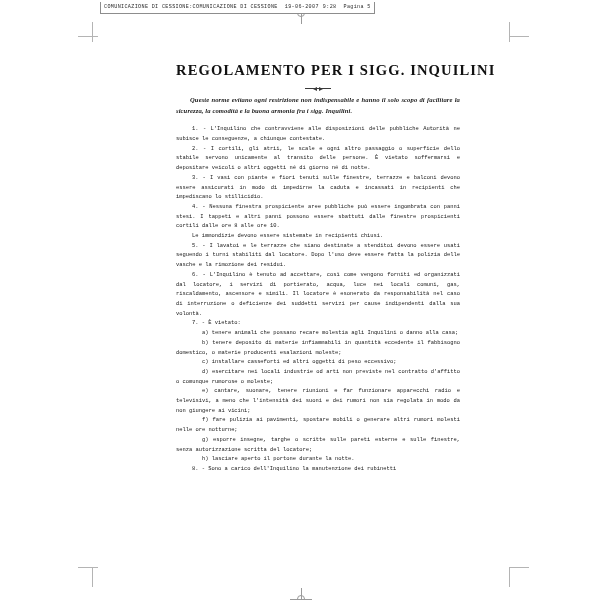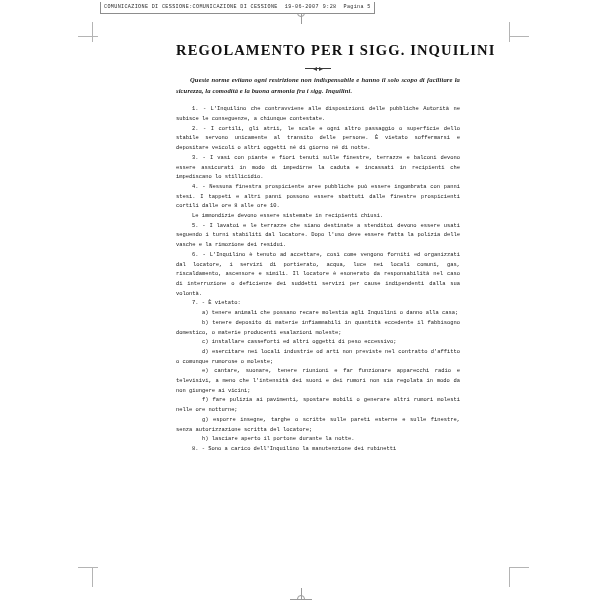--- a/index.html
+++ b/index.html
@@ -86,21 +86,21 @@
     position: absolute;
     left: 10.5px; top: 0;
     width: 1px; height: 22px;
     background: #9a9a9a;
   }
 
   
   #text-column {
     position: absolute;
     left: 176px;
-    top: 28px;
+    top: 48px;
     width: 284px;
     z-index: 3;
   }
 
   #doc-title {
     font-family: "Liberation Serif", serif;
     font-size: 14.6px;
     letter-spacing: 1.1px;
     text-align: center;
     color: #111;

